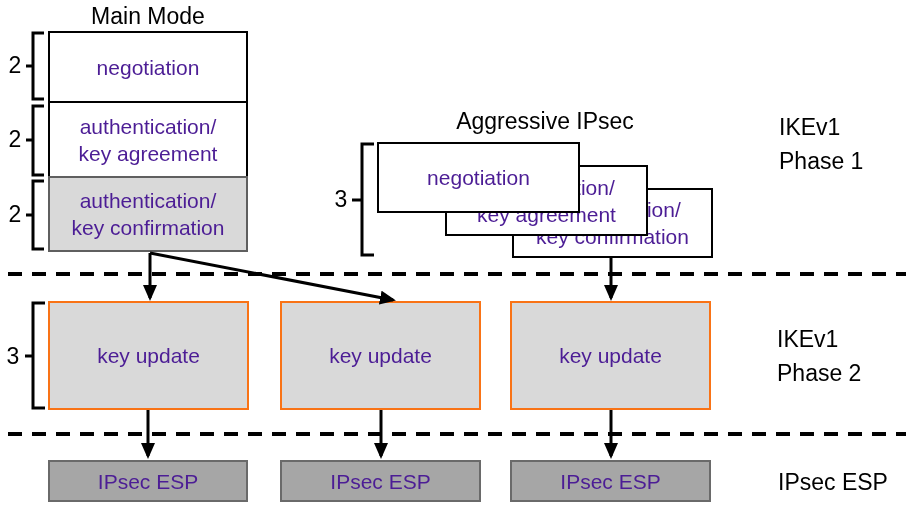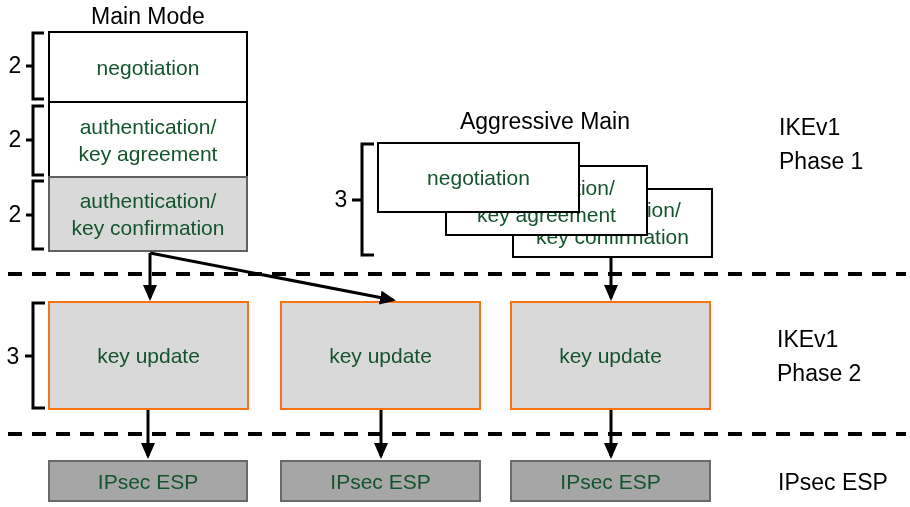--- a/index.html
+++ b/index.html
@@ -20,21 +20,21 @@
   .box {
     position: absolute;
     box-sizing: border-box;
     display: flex;
     align-items: center;
     justify-content: center;
     text-align: center;
     white-space: pre-line;
     font-size: 21px;
     line-height: 27px;
-    color: #14532d;
+    color: #4c1d95;
   }
   .white-box  { background: #ffffff; border: 2px solid #000000; }
   .light-box  { background: #d9d9d9; border: 2px solid #5f5f5f; }
   .gray-box   { background: #d9d9d9; border: 2px solid #f97316; }
   .dark-box   { background: #a6a6a6; border: 2px solid #6a6a6a; }
 
   .title {
     position: absolute;
     font-size: 23px;
     text-align: center;
@@ -101,21 +101,21 @@
   <div class="title main-title">Main Mode</div>
   <div class="box white-box mm1">negotiation</div>
   <div class="box white-box mm2">authentication/
 key agreement</div>
   <div class="box light-box mm3">authentication/
 key confirmation</div>
   <div class="count-label cnt1">2</div>
   <div class="count-label cnt2">2</div>
   <div class="count-label cnt3">2</div>
 
-  <div class="title agg-title">Aggressive Main</div>
+  <div class="title agg-title">Aggressive IPsec</div>
   <div class="box white-box agg3">authentication/
 key confirmation</div>
   <div class="box white-box agg2">authentication/
 key agreement</div>
   <div class="box white-box agg1">negotiation</div>
   <div class="count-label cnt-agg">3</div>
 
   <div class="box gray-box ku1">key update</div>
   <div class="box gray-box ku2">key update</div>
   <div class="box gray-box ku3">key update</div>

